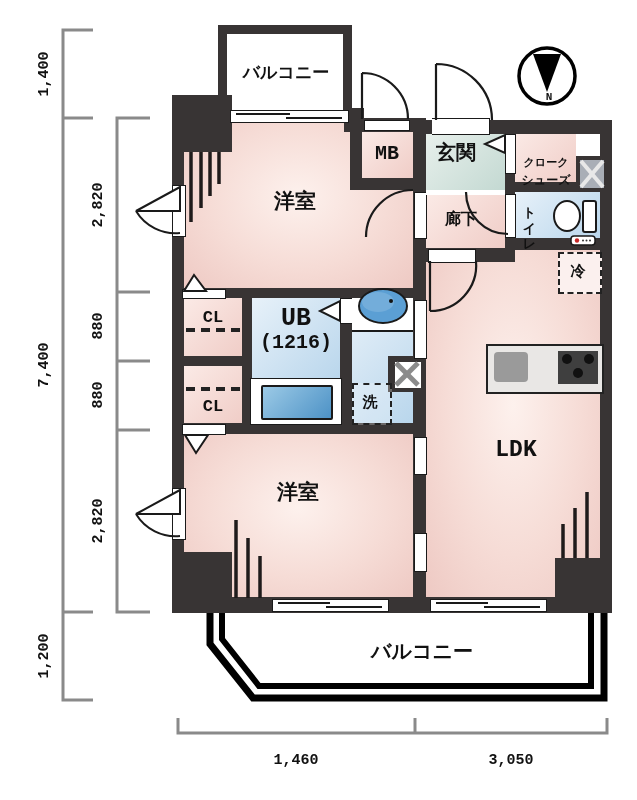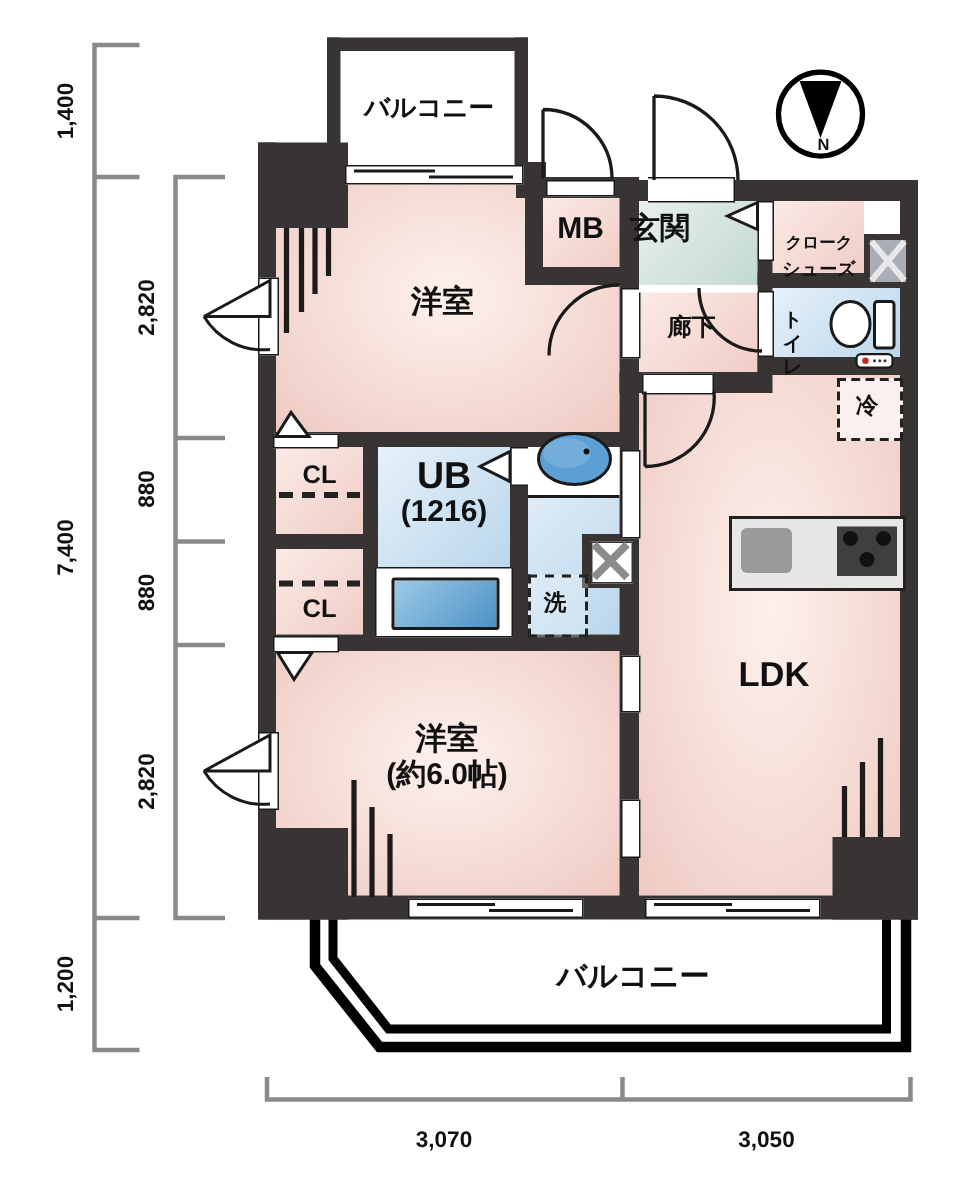--- a/index.html
+++ b/index.html
@@ -1,17 +1,17 @@
 <!DOCTYPE html>
 <html><head>
 <meta charset="utf-8">
 <style>
   html,body{margin:0;padding:0;background:#fff;}
   #plan{position:relative;width:637px;height:800px;background:#ffffff;overflow:hidden;
-        font-family:Liberation Sans, sans-serif;}
+        font-family:Liberation Mono, monospace;}
   .room,.wall,.feat{position:absolute;}
   .wall{background:#383434;z-index:2;}
   .room{z-index:1;}
   .pink{background:radial-gradient(ellipse at 50% 45%, #fdf1ed 0%, #f6dcd6 55%, #eec9c3 100%);}
   .pinklight{background:linear-gradient(135deg,#fbeae6,#f0cdc7);}
   .teal{background:linear-gradient(135deg,#e8f0ec,#c2d8d1);}
   .blue{background:linear-gradient(135deg,#e7f1f9,#b9d6ec);}
   .white{background:#ffffff;}
   .feat{z-index:3;}
   .gap{position:absolute;background:#fff;border:1.5px solid #1a1a1a;z-index:3;}
@@ -218,43 +218,42 @@
       <line x1="415" y1="718" x2="415" y2="733"></line>
     </g>
   </svg>
 
   <div class="lbl" style="left:286px;top:72px;font-size:17px;">バルコニー</div>
   <div class="lbl" style="left:549px;top:97px;font-size:11px;">N</div>
 
   <div class="lbl" style="left:295px;top:201px;font-size:21px;">洋室</div>
 
   <div class="lbl" style="left:387px;top:153px;font-size:20px;">MB</div>
-  <div class="lbl" style="left:440px;top:152px;font-size:20px;">玄関</div>
+  <div class="lbl" style="left:456px;top:152px;font-size:20px;">玄関</div>
   <div class="lbl" style="left:546px;top:148px;font-size:12px;margin-top:32px;">シューズ</div>
   <div class="lbl" style="left:546px;top:162px;font-size:11px;">クローク</div>
   <div class="lbl" style="left:461px;top:219px;font-size:16px;">廊下</div>
   <div class="vtext" style="left:519px;top:198px;font-size:13px;">トイレ</div>
   <div class="lbl" style="left:578px;top:271px;font-size:15px;">冷</div>
 
   <div class="lbl" style="left:213px;top:317px;font-size:17px;">CL</div>
   <div class="lbl" style="left:213px;top:406px;font-size:17px;">CL</div>
   <div class="lbl" style="left:296px;top:318px;font-size:25px;">UB</div>
   <div class="lbl" style="left:296px;top:342px;font-size:20px;">(1216)</div>
   <div class="lbl" style="left:370px;top:402px;font-size:15px;">洗</div>
 
   <div class="lbl" style="left:516px;top:450px;font-size:23px;">LDK</div>
 
   <div class="lbl" style="left:298px;top:492px;font-size:21px;">洋室</div>
-  <div class="lbl" style="left:298px;top:516px;font-size:20px;">(約6.0帖)</div>
 
   <div class="lbl" style="left:422px;top:651px;font-size:20px;">バルコニー</div>
 
   <div class="vdim" style="left:44px;top:74px;">1,400</div>
   <div class="vdim" style="left:44px;top:365px;">7,400</div>
   <div class="vdim" style="left:44px;top:656px;">1,200</div>
   <div class="vdim" style="left:98px;top:205px;">2,820</div>
   <div class="vdim" style="left:98px;top:326px;">880</div>
   <div class="vdim" style="left:98px;top:395px;">880</div>
   <div class="vdim" style="left:98px;top:521px;">2,820</div>
-  <div class="hdim" style="left:296px;top:760px;">3,070</div>
+  <div class="hdim" style="left:296px;top:760px;">1,460</div>
   <div class="hdim" style="left:511px;top:760px;">3,050</div>
 
 </div>
 
 </body></html>

